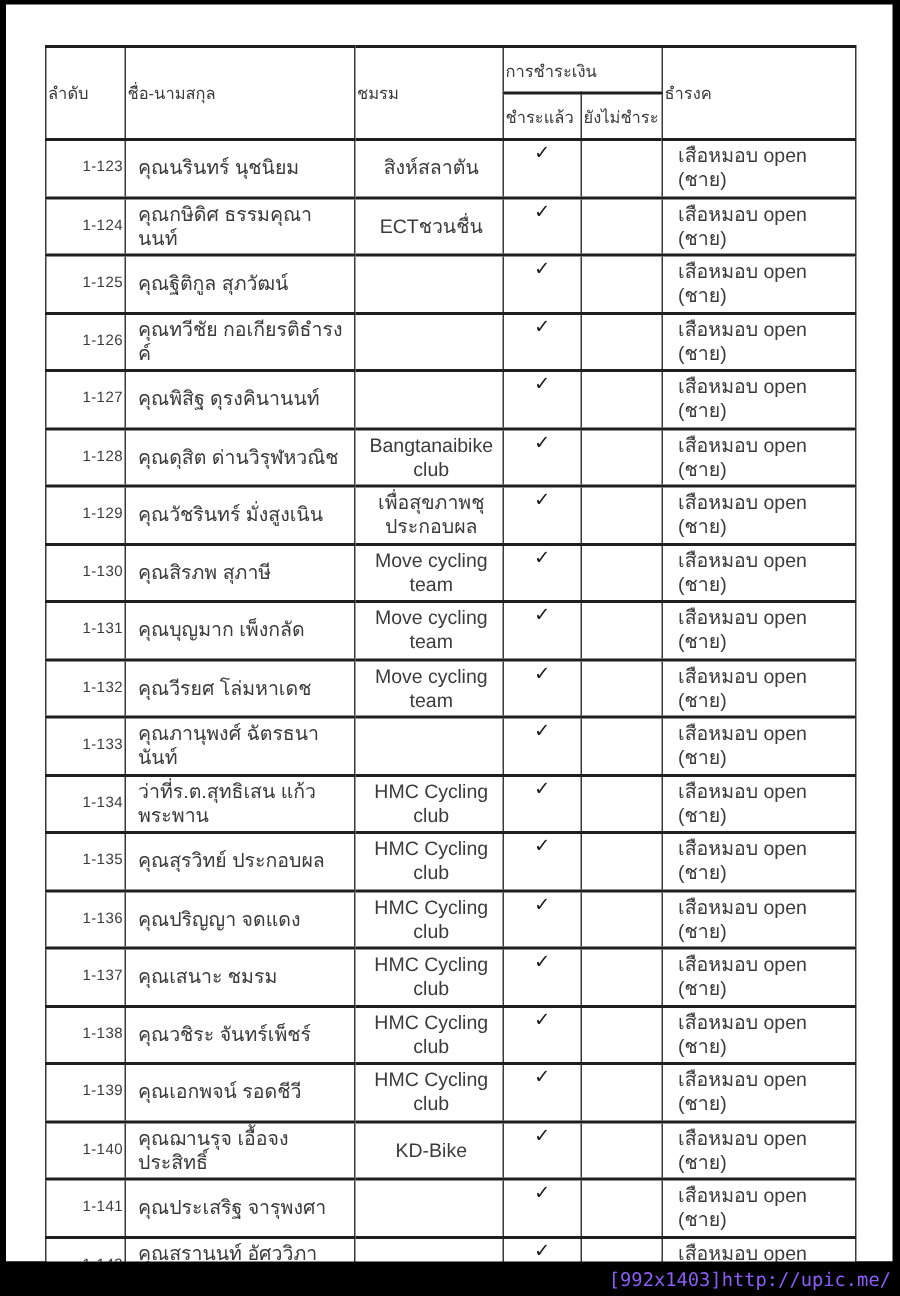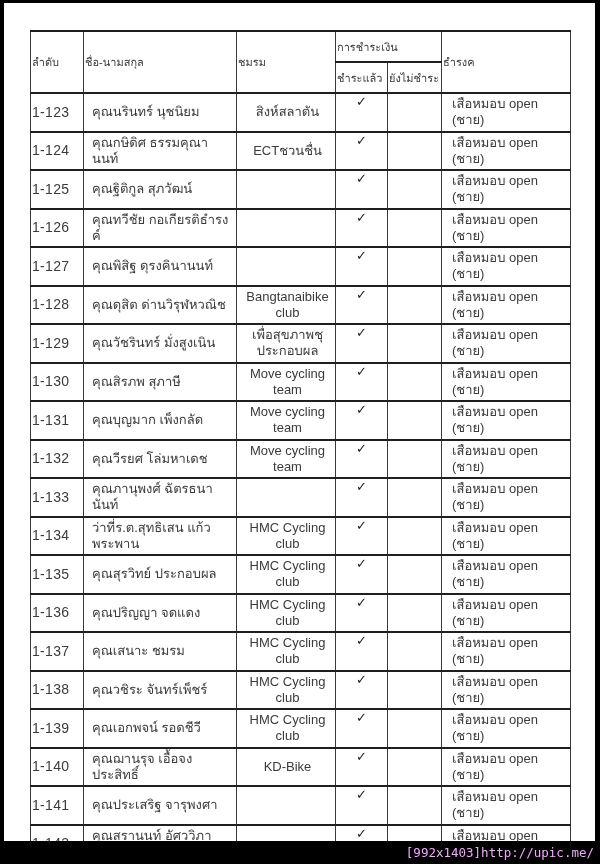--- a/index.html
+++ b/index.html
@@ -52,22 +52,22 @@
   .col-paid     { width: 52px; }
   .col-unpaid   { width: 54px; }
   .col-category { width: 129px; }
 
   .reg-table td {
     height: 27px;
     vertical-align: middle;
     line-height: 1.25;
   }
   td.cell-index {
-    text-align: left;
-    font-size: 14px;
+    text-align: right;
+    font-size: 10px;
     letter-spacing: 0.3px;
   }
   td.cell-name {
     text-align: left;
     padding: 2px 4px 2px 8px;
   }
   td.cell-club {
     text-align: center;
     padding: 2px 3px 2px 6px;
     word-wrap: break-word;
@@ -89,21 +89,21 @@
     left: 0;
     bottom: 0;
     width: 100%;
     height: 23px;
     background: #000000;
     display: flex;
     align-items: center;
     justify-content: flex-end;
   }
   .watermark-text {
-    color: #f0abfc;
+    color: #8b5cf6;
     font-family: "DejaVu Sans Mono", monospace;
     font-size: 12.5px;
     padding-right: 6px;
     letter-spacing: 0px;
   }
 </style>
 </head>
 <body>
 
 <div class="page">

